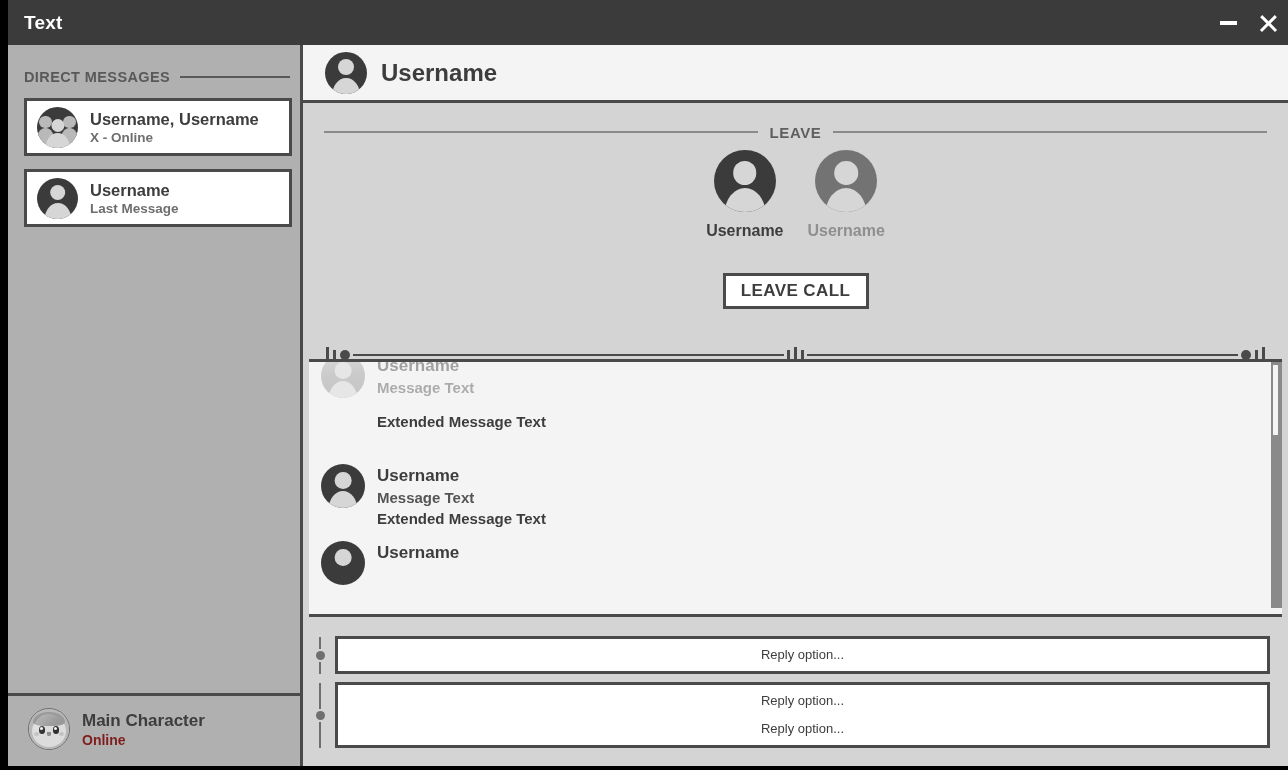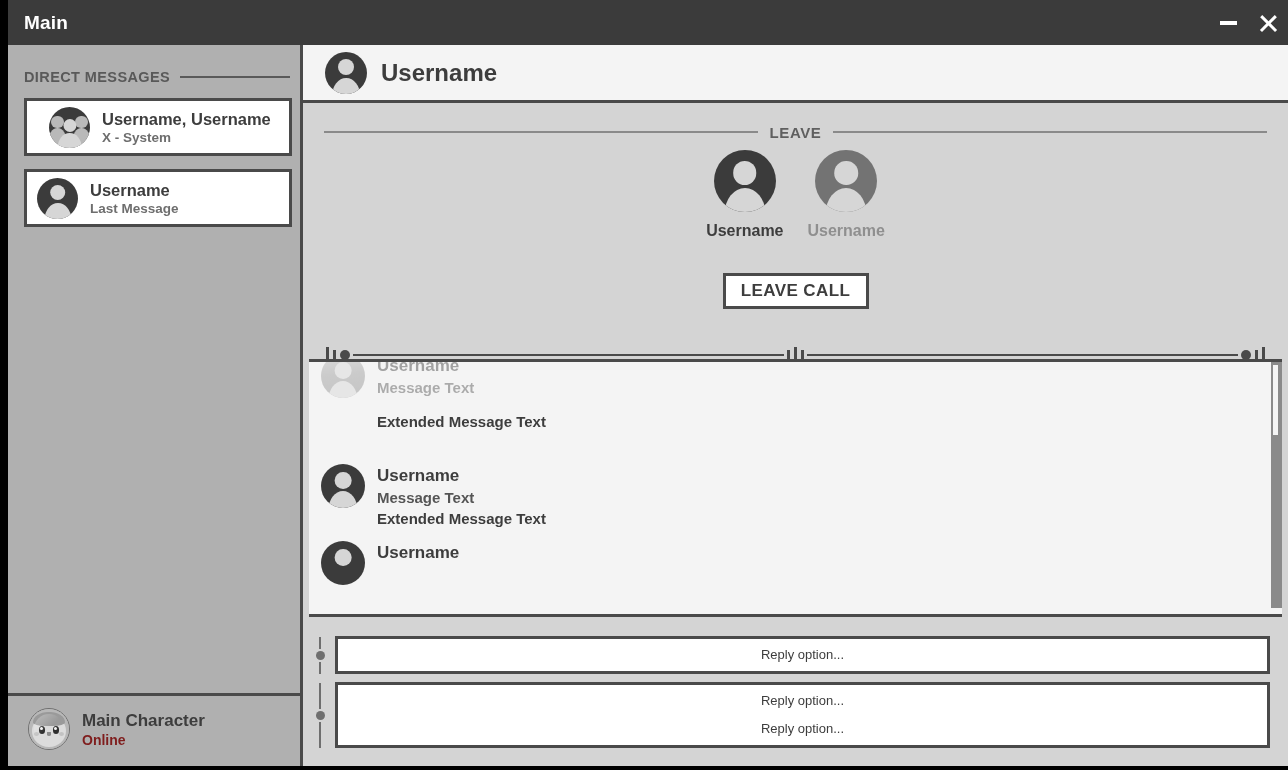--- a/index.html
+++ b/index.html
@@ -88,21 +88,21 @@
   }
 
   .dm-item {
     position: absolute;
     left: 16px; width: 268px; height: 58px;
     background: #ffffff;
     border: 3px solid #4a4a4a;
     display: flex; align-items: center;
     cursor: pointer;
   }
-  .dm-item-1 { top: 53px; padding-left: 12px; }
+  .dm-item-1 { top: 53px; }
   .dm-item-2 { top: 124px; }
   .dm-avatar {
     width: 41px; height: 41px; border-radius: 50%;
     margin-left: 10px; margin-right: 12px;
     flex: none; overflow: hidden; position: relative;
   }
   .dm-texts { display: flex; flex-direction: column; justify-content: center; }
   .dm-title {
     color: #3d3d3d; font-size: 16.5px; font-weight: bold; line-height: 20px;
     white-space: nowrap;
@@ -378,21 +378,21 @@
     border-radius:50%;
     background: linear-gradient(140deg, rgba(255,255,255,0.35) 0%, rgba(255,255,255,0) 48%);
   }
 </style>
 </head>
 <body>
 
 <div id="app">
 
   <div class="titlebar">
-    <span class="title-text">Main</span>
+    <span class="title-text">Text</span>
     <div class="win-controls">
       <div class="win-btn">
         <span class="win-min-glyph"></span>
       </div>
       <div class="win-btn">
         <span class="win-close-glyph"></span>
       </div>
     </div>
   </div>
 
@@ -411,21 +411,21 @@
             <div class="g-head-l"></div>
               <div class="g-head-r"></div>
             <div class="g-sh-l"></div>
               <div class="g-sh-r"></div>
             <div class="g-head-c"></div>
               <div class="g-sh-c"></div>
           </div>
         </div>
         <div class="dm-texts">
           <span class="dm-title">Username, Username</span>
-          <span class="dm-sub">X - System</span>
+          <span class="dm-sub">X - Online</span>
         </div>
       </div>
 
       <div class="dm-item dm-item-2">
         <div class="dm-avatar">
           <div class="av-person av-dark">
             <div class="head"></div>
               <div class="shoulders"></div>
           </div>
         </div>

